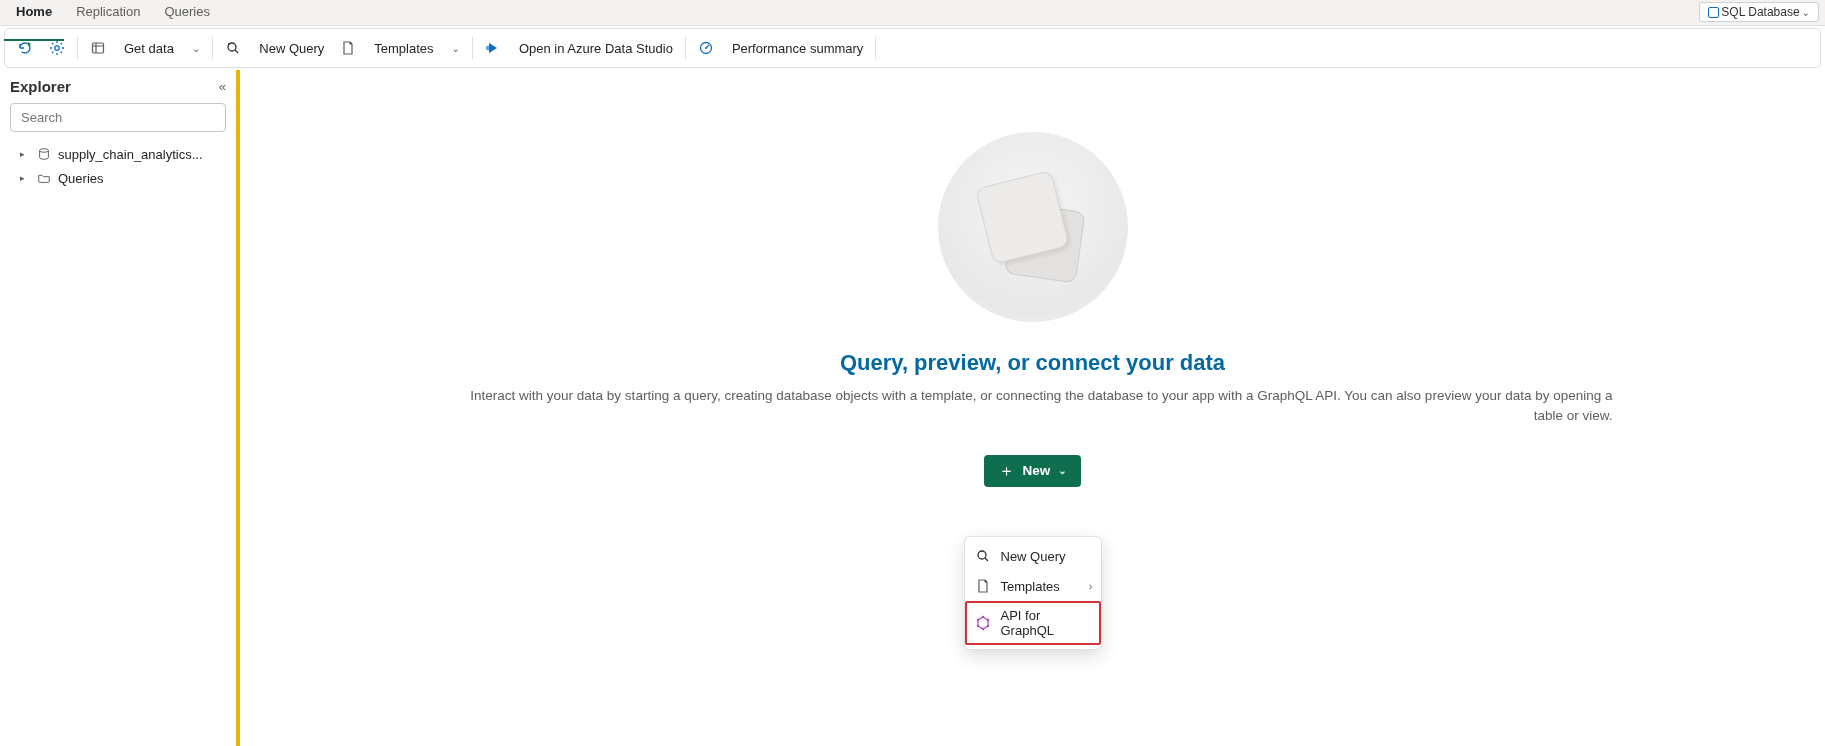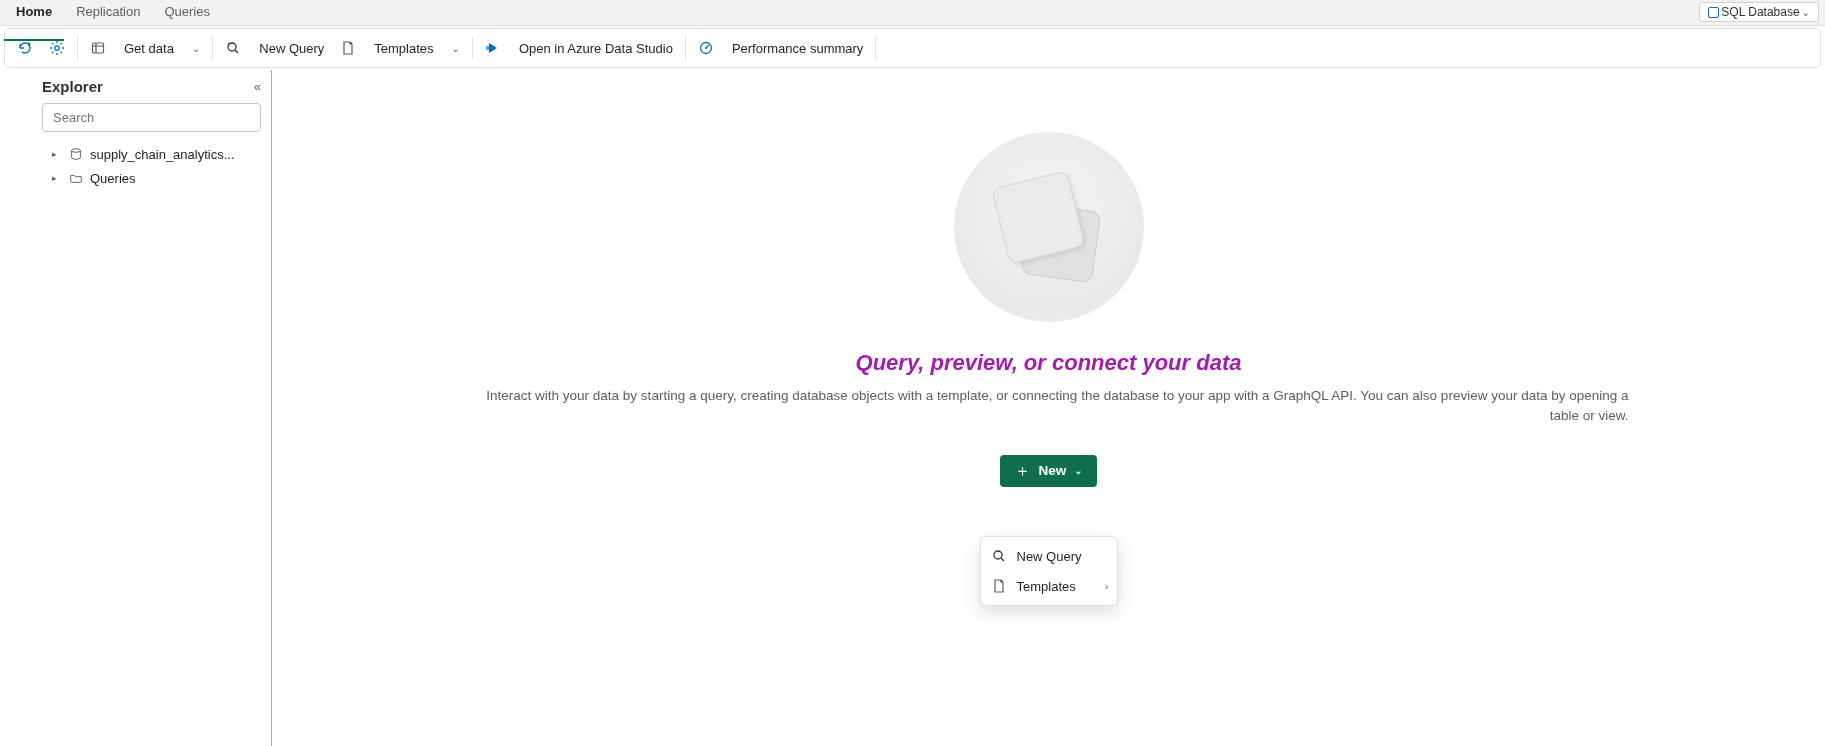--- a/index.html
+++ b/index.html
@@ -35,22 +35,22 @@
     display: flex; align-items: center; gap: 18px;
     padding: 4px 8px; font-size: 13px; color: #242424;
     cursor: pointer; border-radius: 3px;
   }
   .tb-sep { width: 1px; height: 22px; background: #e1dfdd; margin: 0 4px; }
   .ico { width: 16px; height: 16px; display: inline-flex; align-items: center; justify-content: center; }
 
   
   .body-wrap { display: flex; height: calc(746px - 26px - 44px); margin-top: 2px; }
   .sidebar {
-    width: 240px; flex: 0 0 240px; border-right: 1px solid #eab308;
-    padding: 8px 10px; position: relative; margin-left: 32px;
+    width: 240px; flex: 0 0 240px; border-right: 4px solid #eab308;
+    padding: 8px 10px; position: relative;
   }
   .sidebar-head { display:flex; align-items:center; justify-content:space-between; margin-bottom:8px;}
   .sidebar-title { font-weight: 600; font-size: 15px; }
   .collapse { font-size: 13px; color: #605e5c; cursor: pointer; }
   .search-box {
     width: 100%; border: 1px solid #c8c6c4; border-radius: 4px;
     padding: 6px 10px; font-size: 13px; color: #15803d; outline: none;
     margin-bottom: 10px;
   }
   .tree-item {
@@ -76,21 +76,21 @@
     position: absolute; width: 72px; height: 72px; border-radius: 10px;
     background: #e3e1df; border: 1px solid #cfcdcb;
     transform: rotate(8deg) translate(14px, 14px);
   }
   .sq-front {
     position: absolute; width: 78px; height: 78px; border-radius: 10px;
     background: #ecebe9; border: 1px solid #d8d6d4;
     transform: rotate(-14deg) translate(-8px, -12px);
     box-shadow: 2px 3px 4px rgba(0,0,0,0.08);
   }
-  .empty-title { font-size: 22px; font-weight: 600; margin: 12px 0 10px; color:#a21caf;font-style:italic; }
+  .empty-title { font-size: 22px; font-weight: 600; margin: 12px 0 10px; color:#0369a1; }
   .empty-sub { font-size: 13.5px; color: #605e5c; line-height: 1.5; max-width: 1160px; margin: 0 auto; text-align: right; }
 
   .new-btn {
     display: inline-flex; align-items: center; gap: 8px;
     background: #0e6e4f; color: #fff; font-size: 13.5px; font-weight: 600;
     padding: 8px 14px; border-radius: 4px; cursor: pointer; margin-top: 28px;
   }
   .new-btn .plus { font-size: 16px; line-height: 1; font-weight: 400; }
   .new-btn .dchev { font-size: 10px; opacity: .9; }
 
@@ -256,15 +256,29 @@
       <div class="menu-item">
         <span class="ico">
           <svg width="16" height="16" viewBox="0 0 16 16">
               <path fill="none" stroke="#605e5c" stroke-width="1.2" d="M4 2h6l2 2v10H4z"></path>
               <path stroke="#605e5c" stroke-width="1.2" d="M10 2v2h2"></path>
             </svg>
         </span>
         <span>Templates</span>
         <span class="arrow">›</span>
       </div>
+      <div class="menu-item hl">
+        <span class="ico">
+          <svg width="16" height="16" viewBox="0 0 16 16">
+              <polygon points="8,2 13,5 13,11 8,14 3,11 3,5" fill="none" stroke="#b146c2" stroke-width="1.2"></polygon>
+              <circle cx="8" cy="2" r="1.2" fill="#b146c2"></circle>
+              <circle cx="13" cy="5" r="1.2" fill="#b146c2"></circle>
+              <circle cx="13" cy="11" r="1.2" fill="#b146c2"></circle>
+              <circle cx="8" cy="14" r="1.2" fill="#b146c2"></circle>
+              <circle cx="3" cy="11" r="1.2" fill="#b146c2"></circle>
+              <circle cx="3" cy="5" r="1.2" fill="#b146c2"></circle>
+            </svg>
+        </span>
+        <span>API for GraphQL</span>
+      </div>
     </div>
   </div>
 </div>
 
 </body></html>

